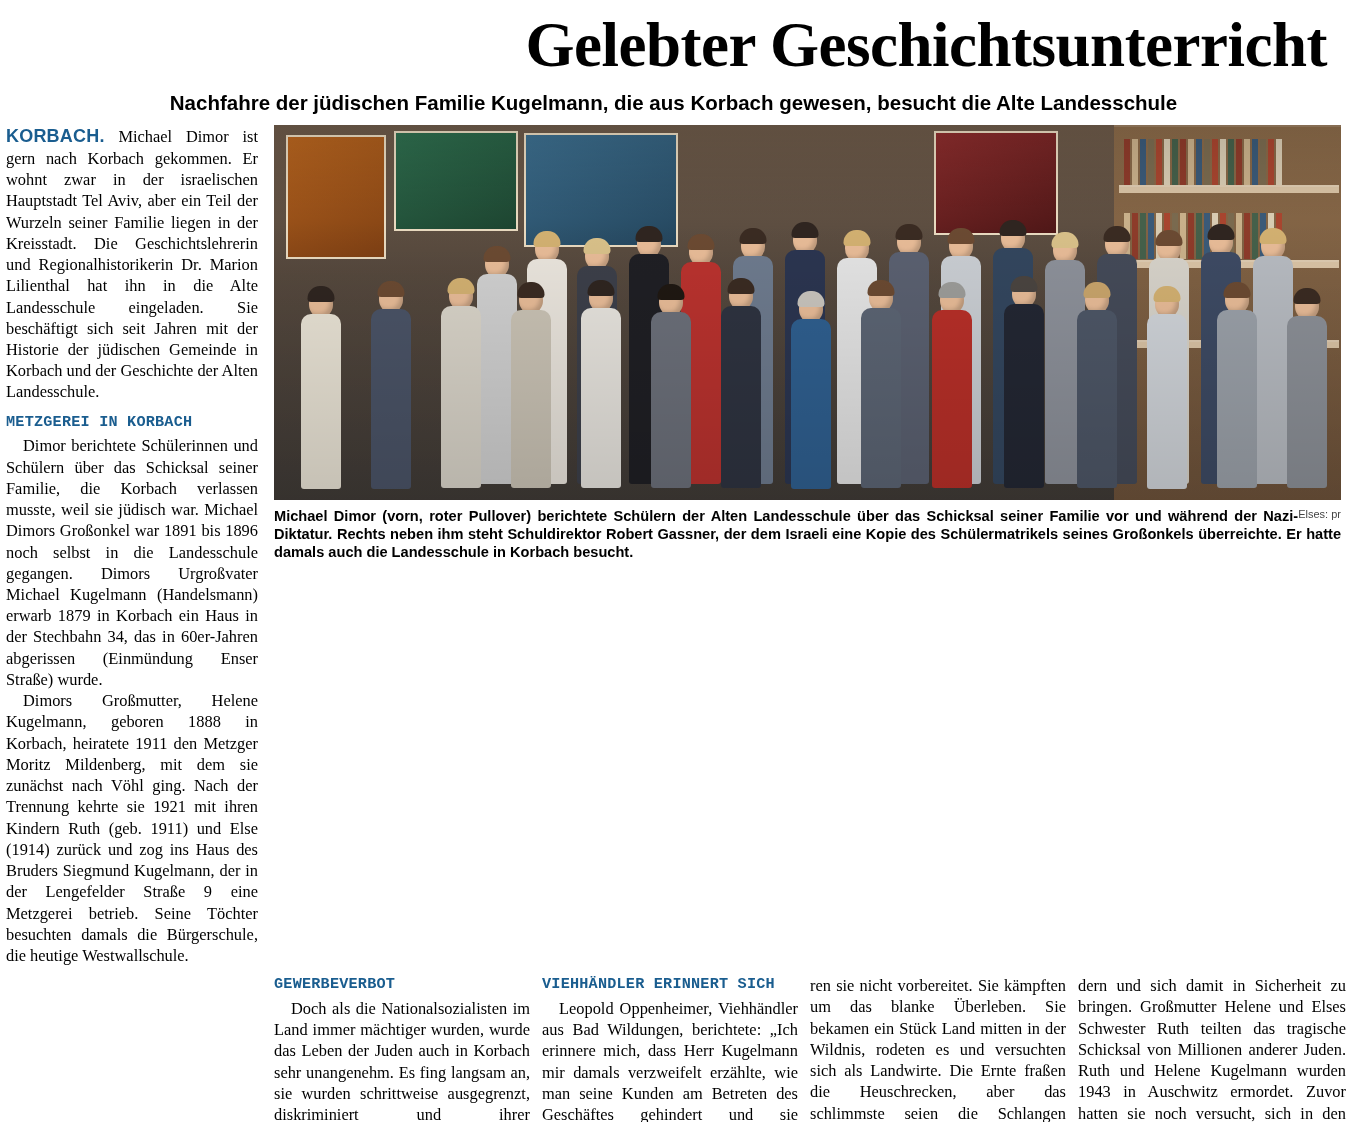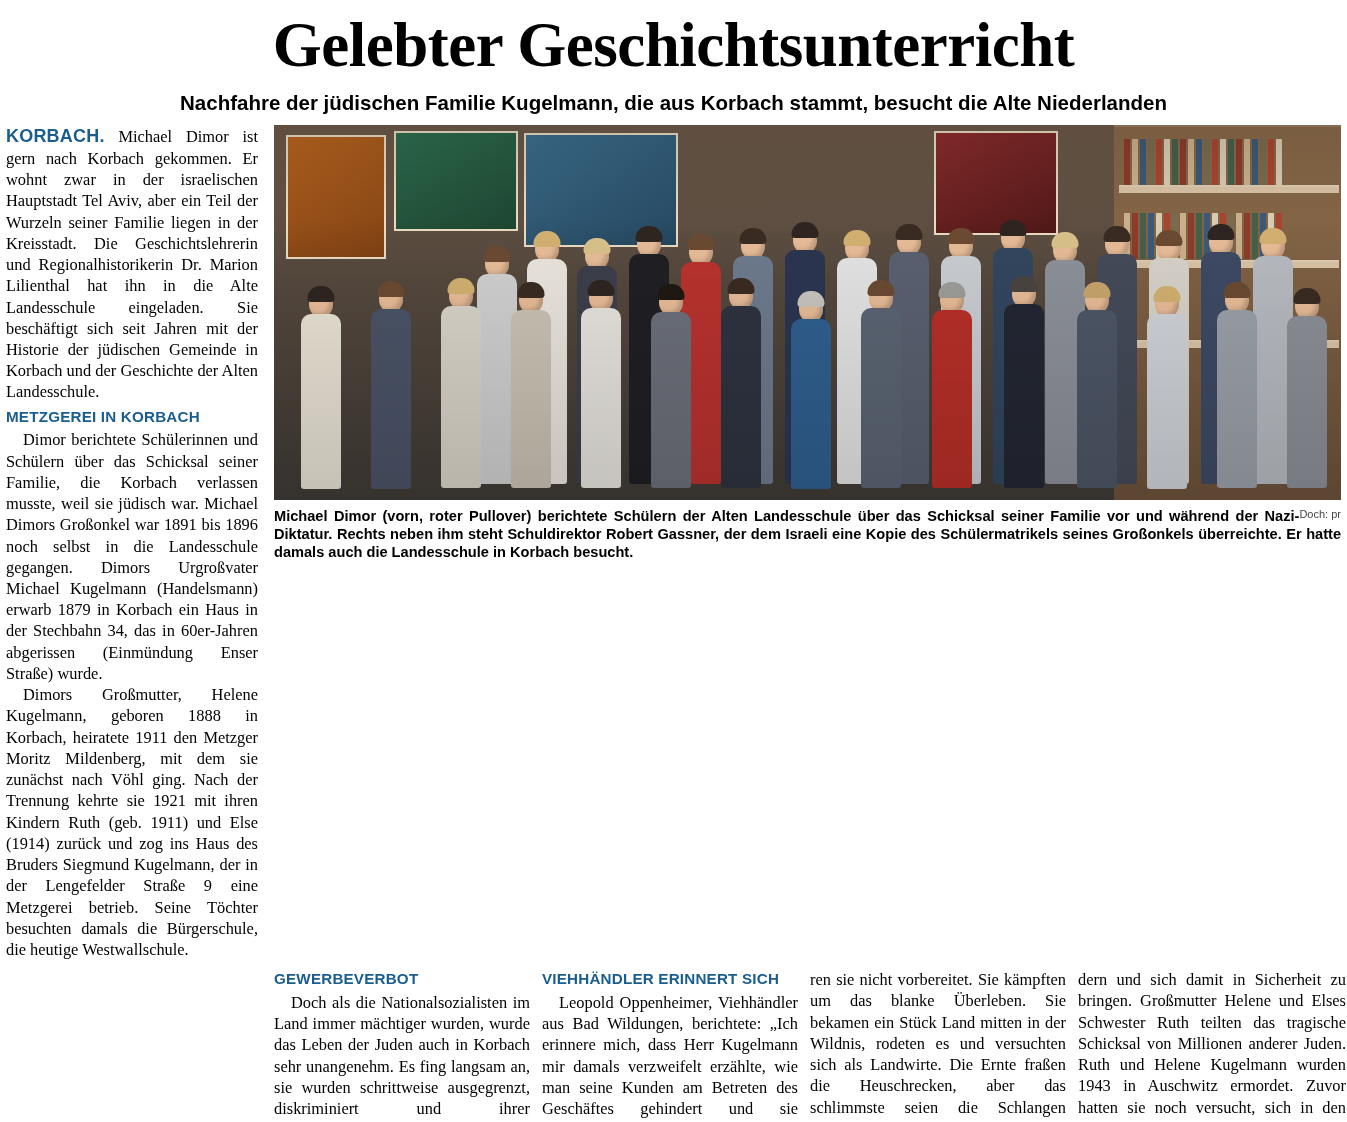--- a/index.html
+++ b/index.html
@@ -16,21 +16,21 @@
   }
   .page {
     position: relative;
     width: 1347px;
     height: 1122px;
     padding: 0;
     box-sizing: border-box;
   }
   
   .headline {
-    text-align: center;
+    text-align: right;
     font-family: "Liberation Serif", serif;
     font-weight: bold;
     font-size: 63px;
     line-height: 1.0;
     letter-spacing: -0.5px;
     margin: 14px 0 0 0;
     padding: 0 20px;
   }
   .subhead {
     text-align: center;
@@ -70,26 +70,26 @@
     box-sizing: border-box;
   }
   .dateline {
     font-family: "Liberation Sans", sans-serif;
     font-weight: bold;
     font-size: 18px;
     color: #1a5d8f;
     letter-spacing: 0.2px;
   }
   .sub-hd {
-    font-family: Liberation Sans, sans-serif;
+    font-family: Liberation Mono, monospace;
     font-weight: bold;
     font-size: 15.2px;
     color: #1a5d8f;
     letter-spacing: 0.2px;
-    margin: 4px 0 3px 0;
+    margin: 10px 0 3px 0;
     text-transform: uppercase;
   }
   .photo-wrap {
     flex: 1 1 auto;
     padding-left: 6px;
     box-sizing: border-box;
   }
   .photo {
     position: relative;
     width: 100%;
@@ -196,21 +196,21 @@
     background: linear-gradient(180deg, rgba(0,0,0,0.12) 0%, rgba(0,0,0,0) 25%, rgba(0,0,0,0.15) 100%);
     pointer-events: none;
   }
 </style>
 </head>
 <body>
 
 <div class="page">
 
   <h1 class="headline">Gelebter Geschichtsunterricht</h1>
-  <div class="subhead">Nachfahre der jüdischen Familie Kugelmann, die aus Korbach stammt, besucht die Alte Niederlanden</div>
+  <div class="subhead">Nachfahre der jüdischen Familie Kugelmann, die aus Korbach gewesen, besucht die Alte Landesschule</div>
 
   <div class="top-zone">
 
     <div class="col lead-col">
       <p class="noindent"><span class="dateline">KORBACH.</span><span> Michael Dimor ist gern nach Korbach gekommen. Er wohnt zwar in der israelischen Hauptstadt Tel Aviv, aber ein Teil der Wurzeln seiner Familie liegen in der Kreisstadt. Die Geschichtslehrerin und Regionalhistorikerin Dr. Marion Lilienthal hat ihn in die Alte Landesschule eingeladen. Sie beschäftigt sich seit Jahren mit der Historie der jüdischen Gemeinde in Korbach und der Geschichte der Alten Landesschule.</span></p>
       <div class="sub-hd">METZGEREI IN KORBACH</div>
       <p>Dimor berichtete Schülerinnen und Schülern über das Schicksal seiner Familie, die Korbach verlassen musste, weil sie jüdisch war. Michael Dimors Großonkel war 1891 bis 1896 noch selbst in die Landesschule gegangen. Dimors Urgroßvater Michael Kugelmann (Handelsmann) erwarb 1879 in Korbach ein Haus in der Stechbahn 34, das in 60er-Jahren abgerissen (Einmündung Enser Straße) wurde.</p>
       <p>Dimors Großmutter, Helene Kugelmann, geboren 1888 in Korbach, heiratete 1911 den Metzger Moritz Mildenberg, mit dem sie zunächst nach Vöhl ging. Nach der Trennung kehrte sie 1921 mit ihren Kindern Ruth (geb. 1911) und Else (1914) zurück und zog ins Haus des Bruders Siegmund Kugelmann, der in der Lengefelder Straße 9 eine Metzgerei betrieb. Seine Töchter besuchten damals die Bürgerschule, die heutige Westwallschule.</p>
     </div>
 
@@ -425,21 +425,21 @@
           </div>
         <div class="person" style="left:1006px; height:208px; width:54px;">
             <div class="hair" style="background:#3a2b22"></div>
             <div class="head"></div>
             <div class="body" style="height:172px;background:#8b8f96"></div>
           </div>
 
         <div class="pfade"></div>
       </div>
       <div class="caption">
-        <span class="credit">Doch: pr</span>
+        <span class="credit">Elses: pr</span>
         <span>Michael Dimor (vorn, roter Pullover) berichtete Schülern der Alten Landesschule über das Schicksal seiner Familie vor und während der Nazi-Diktatur. Rechts neben ihm steht Schuldirektor Robert Gassner, der dem Israeli eine Kopie des Schülermatrikels seines Großonkels überreichte. Er hatte damals auch die Landesschule in Korbach besucht.</span>
       </div>
     </div>
   </div>
 
   <div class="bottom-zone">
 
     <div class="col lead-continue"></div>
 
     <div class="col">

